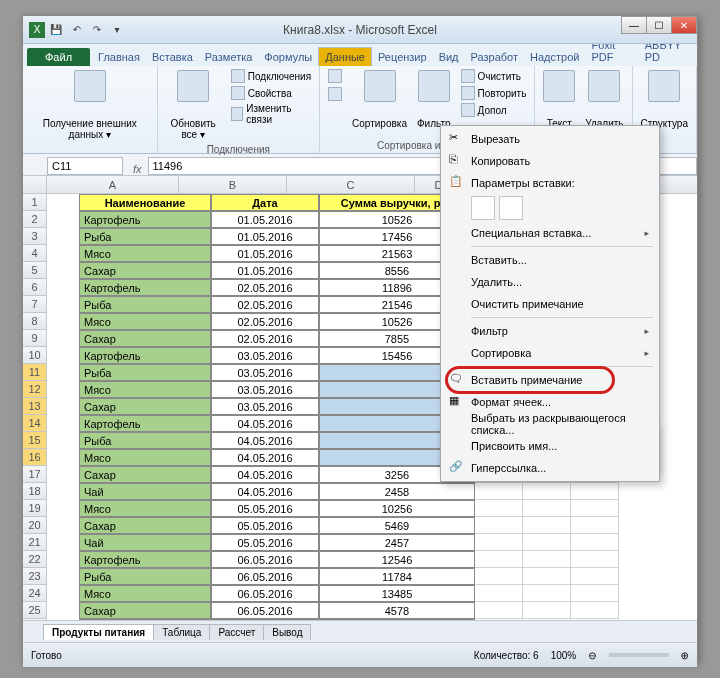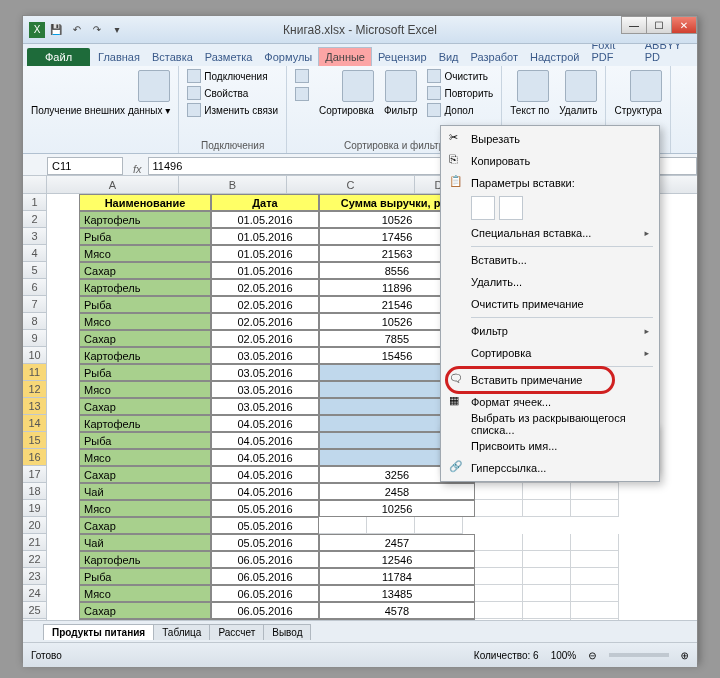--- a/index.html
+++ b/index.html
@@ -8,26 +8,26 @@
 .titlebar { height: 28px; background: linear-gradient(#e8f0f8,#d0e0f0); border-bottom: 1px solid #b0c0d0; display: flex; align-items: center; position: relative; }
 .titlebar .qat { display: flex; gap: 4px; padding: 0 6px; align-items: center; }
 .titlebar .qat span { width: 16px; height: 16px; display: inline-flex; align-items: center; justify-content: center; font-size: 10px; color: #444; }
 .titlebar .title { position: absolute; left: 0; right: 0; text-align: center; font-size: 12px; color: #444; pointer-events: none; }
 .winctrl { position: absolute; right: 0; top: 0; display: flex; }
 .winctrl div { width: 26px; height: 18px; border: 1px solid #999; background: linear-gradient(#f8f8f8,#d8d8d8); display: flex; align-items: center; justify-content: center; font-size: 10px; margin-left: -1px; }
 .winctrl .close { background: linear-gradient(#f08070,#d04030); color: #fff; }
 .ribbon-tabs { height: 22px; background: #e8f0f8; display: flex; align-items: flex-end; padding-left: 4px; font-size: 11px; }
 .ribbon-tabs .file { background: #1e6b3a; color: #fff; padding: 3px 18px; border-radius: 2px 2px 0 0; margin-right: 2px; }
 .ribbon-tabs .tab { padding: 3px 6px; color: #3a5a8a; cursor: pointer; }
-.ribbon-tabs .tab.active { background: #fca5a5; border: 1px solid #b0c0d0; border-bottom: none; color: #444; text-align: center; }
+.ribbon-tabs .tab.active { background: #eab308; border: 1px solid #b0c0d0; border-bottom: none; color: #444; text-align: center; }
 .ribbon-body { height: 88px; background: linear-gradient(#f4f8fc,#e8f0f8); border-bottom: 1px solid #b0c0d0; display: flex; font-size: 10px; position: relative; }
 .rgroup { border-right: 1px solid #c8d4e0; padding: 2px 6px; display: flex; flex-direction: column; }
 .rgroup .body { flex: 1; display: flex; gap: 6px; align-items: flex-start; }
 .rgroup .label { text-align: center; font-size: 10px; color: #555; padding-top: 2px; }
-.bigbtn { display: flex; flex-direction: column; align-items: flex-end; gap: 3px; padding: 2px; cursor: pointer; }
+.bigbtn { display: flex; flex-direction: column; align-items: center; gap: 16px; padding: 2px; cursor: pointer; }
 .bigbtn .ico { width: 32px; height: 32px; background: #d8e4f0; border: 1px solid #a0b0c0; border-radius: 2px; }
 .bigbtn .txt { font-size: 10px; text-align: center; line-height: 11px; }
 .smallbtns { display: flex; flex-direction: column; gap: 1px; }
 .smallbtn { display: flex; align-items: center; gap: 3px; font-size: 10px; padding: 1px 2px; cursor: pointer; }
 .smallbtn .ico { width: 14px; height: 14px; background: #d8e4f0; border: 1px solid #a0b0c0; }
 .formula-bar { height: 22px; background: #f0f4f8; border-bottom: 1px solid #c0c8d0; display: flex; align-items: flex-end; font-size: 11px; }
 .namebox { width: 76px; height: 18px; border: 1px solid #b0b8c0; background: #fff; margin: 0 4px 0 24px; padding: 0 4px; display: flex; align-items: center; }
 .fx { padding: 0 6px; font-style: italic; color: #666; }
 .fvalue { flex: 1; border: 1px solid #b0b8c0; background: #fff; height: 18px; padding: 0 4px; display: flex; align-items: center; }
 .grid-area { position: relative; height: 444px; overflow: hidden; background: #fff; }
@@ -100,20 +100,25 @@
       <div class="body">
         <div class="bigbtn">
           <div class="ico"></div>
           <div class="txt">Получение
 внешних данных ▾</div>
         </div>
       </div>
     </div>
     <div class="rgroup">
       <div class="body">
+        <div class="bigbtn">
+          <div class="ico"></div>
+          <div class="txt">Обновить
+все ▾</div>
+        </div>
         <div class="smallbtns">
           <div class="smallbtn">
               <span class="ico"></span>
               <span>Подключения</span>
             </div>
           <div class="smallbtn">
               <span class="ico"></span>
               <span>Свойства</span>
             </div>
           <div class="smallbtn">
@@ -370,20 +375,21 @@
           <div class="cell cB bord">05.05.2016</div>
           <div class="cell cC bord">10256</div>
           <div class="cell cD"></div>
           <div class="cell cE"></div>
           <div class="cell cF"></div>
         </div>
         <div class="row">
           <div class="rh">20</div>
           <div class="cell cA name">Сахар</div>
           <div class="cell cB bord">05.05.2016</div>
+          <div class="cell cC bord">5469</div>
           <div class="cell cD"></div>
           <div class="cell cE"></div>
           <div class="cell cF"></div>
         </div>
         <div class="row">
           <div class="rh">21</div>
           <div class="cell cA name">Чай</div>
           <div class="cell cB bord">05.05.2016</div>
           <div class="cell cC bord">2457</div>
           <div class="cell cD"></div>

